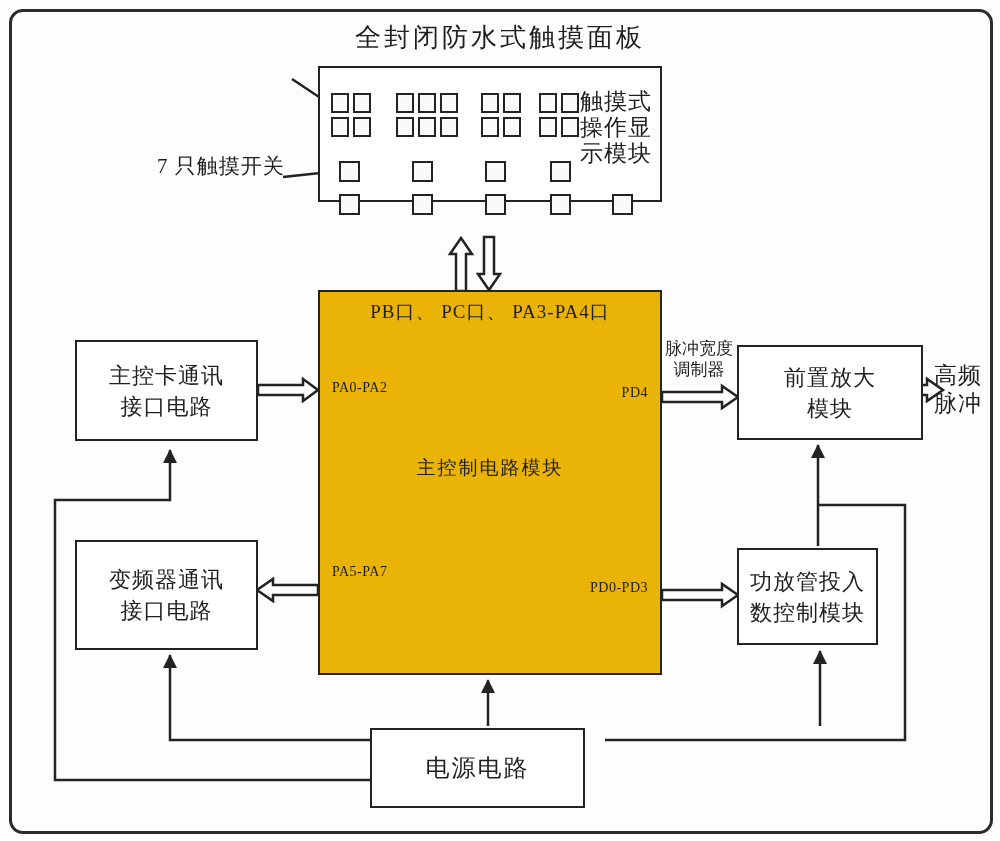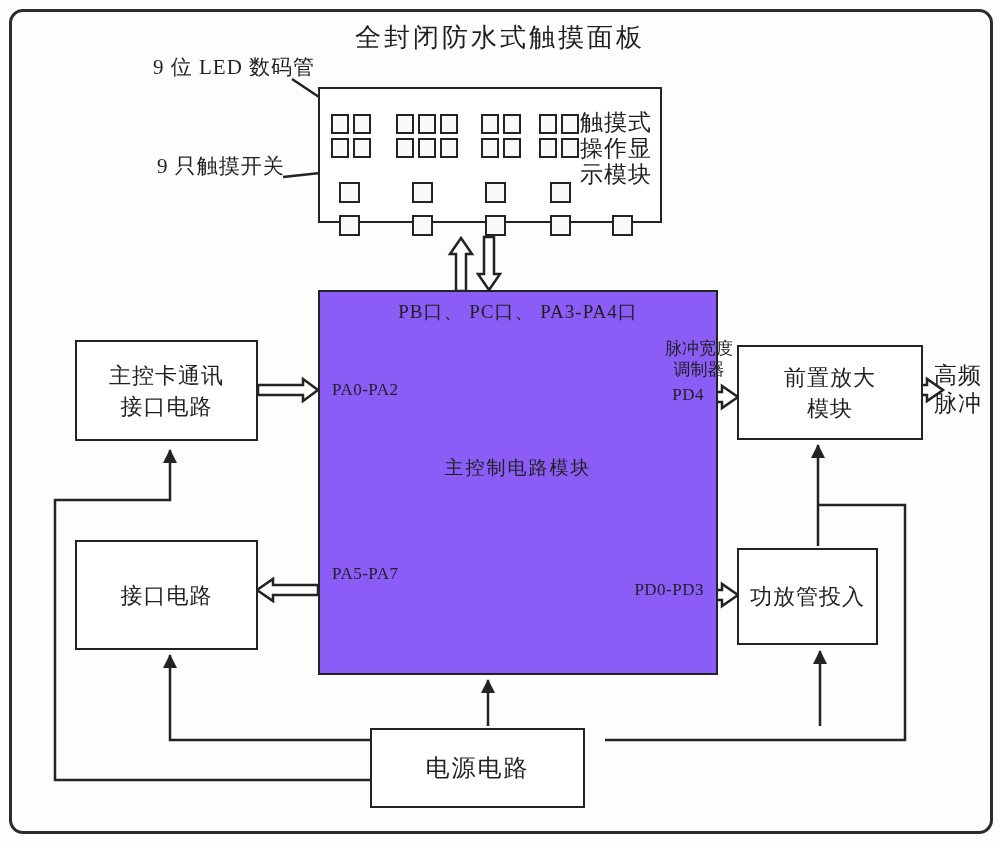--- a/index.html
+++ b/index.html
@@ -41,21 +41,21 @@
     display: flex;
     flex-direction: column;
     align-items: center;
     justify-content: center;
     text-align: center;
     box-sizing: border-box;
   }
   .box .line { font-size: 22px; line-height: 31px; letter-spacing: 1px; }
   .panel-box {
     position: absolute;
-    left: 318px; top: 87px;
+    left: 318px; top: 66px;
     width: 344px; height: 136px;
     border: 2.5px solid #232323;
     background: #ffffff;
     box-sizing: border-box;
   }
   .led-group {
     position: absolute;
     top: 25px;
     display: flex;
     gap: 4px;
@@ -83,40 +83,40 @@
   }
   .annotation {
     position: absolute;
     font-size: 21px;
     letter-spacing: 1px;
     white-space: nowrap;
   }
   .main-box {
     position: absolute;
     left: 318px; top: 290px;
-    width: 400px; height: 385px;
-    border: 2.5px solid #232323;
-    background: #8b5cf6;
+    width: 344px; height: 385px;
+    border: 2.5px solid #232323;
+    background: #eab308;
     box-sizing: border-box;
   }
   .main-top-ports {
     position: absolute;
     left: 0; right: 0; top: 7px;
     text-align: center;
     font-size: 19px;
     letter-spacing: 1px;
   }
   .main-title {
     position: absolute;
     left: 0; right: 0; top: 163px;
     text-align: center;
     font-size: 19px;
     letter-spacing: 2px;
   }
-  .port { position: absolute; font-size: 17px; letter-spacing: 0.5px; }
+  .port { position: absolute; font-size: 14px; letter-spacing: 0.5px; }
   .port-pa0 { left: 12px;  top: 88px; }
   .port-pd4 { right: 12px; top: 93px; }
   .port-pa5 { left: 12px;  top: 272px; }
   .port-pd0 { right: 12px; top: 288px; }
   .pwm-label {
     position: absolute;
     left: 658px; top: 338px;
     width: 82px;
     text-align: center;
     font-size: 17px;
@@ -221,46 +221,47 @@
       <div class="touch-switch" style="left: 92px; top: 93px;"></div>
       <div class="touch-switch" style="left: 165px; top: 93px;"></div>
       <div class="touch-switch" style="left: 230px; top: 93px;"></div>
       <div class="touch-switch" style="left: 19px; top: 126px;"></div>
       <div class="touch-switch" style="left: 92px; top: 126px;"></div>
       <div class="touch-switch" style="left: 165px; top: 126px;"></div>
       <div class="touch-switch" style="left: 230px; top: 126px;"></div>
       <div class="touch-switch" style="left: 292px; top: 126px;"></div>
     </div>
 
-  <div class="annotation" style="left:153px; top:53px;">9 位 LED 数码管</div>
-  <div class="annotation" style="left:157px; top:152px;">9 只触摸开关</div>
+  <div class="annotation" style="left:157px; top:152px;">7 只触摸开关</div>
 
   <div class="main-box">
     <div class="main-top-ports">PB口、 PC口、 PA3-PA4口</div>
     <div class="main-title">主控制电路模块</div>
     <div class="port port-pa0">PA0-PA2</div>
     <div class="port port-pd4">PD4</div>
     <div class="port port-pa5">PA5-PA7</div>
     <div class="port port-pd0">PD0-PD3</div>
   </div>
 
   <div class="box" style="left:75px; top:340px; width:183px; height:101px;">
     <div class="line">主控卡通讯</div>
     <div class="line">接口电路</div>
   </div>
   <div class="box" style="left:75px; top:540px; width:183px; height:110px;">
+    <div class="line">变频器通讯</div>
     <div class="line">接口电路</div>
   </div>
 
   <div class="box" style="left:737px; top:345px; width:186px; height:95px;">
     <div class="line">前置放大</div>
     <div class="line">模块</div>
   </div>
   <div class="box" style="left:737px; top:548px; width:141px; height:97px;">
     <div class="line">功放管投入</div>
+    <div class="line">数控制模块</div>
   </div>
 
   <div class="box power-box" style="left:370px; top:728px; width:215px; height:80px;">
     <div class="line">电源电路</div>
   </div>
 
   <div class="pwm-label">
     <div>脉冲宽度</div>
     <div>调制器</div>
   </div>

